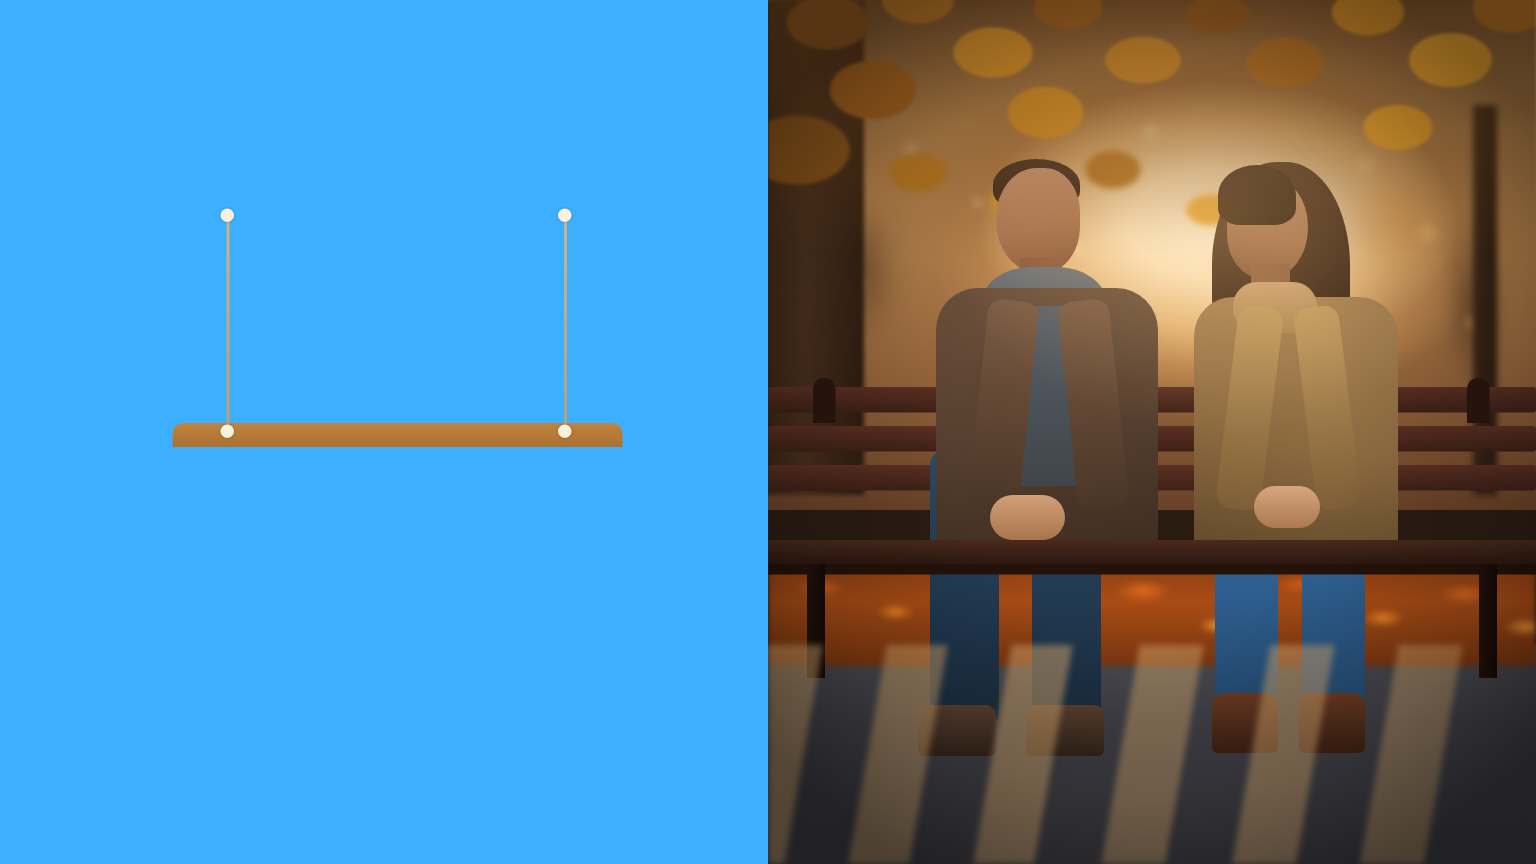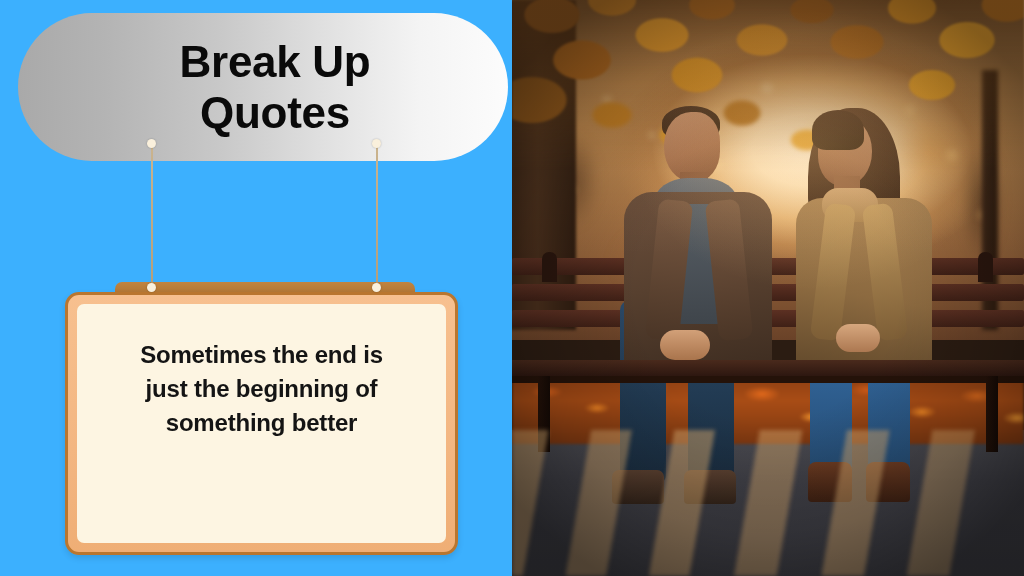--- a/index.html
+++ b/index.html
@@ -426,43 +426,30 @@
     pointer-events: none;
   }
 </style>
 </head>
 <body>
 
 <div id="canvas">
 
   <div id="left-panel">
 
-    <div id="title-banner">
-      <div class="title-line">Break Up</div>
-      <div class="title-line">Quotes</div>
-    </div>
 
     <div class="hang-string left"></div>
     <div class="hang-string right"></div>
     <div class="pin-dot top-left"></div>
     <div class="pin-dot top-right"></div>
 
     <div id="sign-topbar"></div>
     <div class="pin-dot bot-left"></div>
     <div class="pin-dot bot-right"></div>
 
-    <div id="sign-board">
-      <div id="sign-inner">
-        <div id="quote-text">
-          <div>Sometimes the end is</div>
-          <div>just the beginning of</div>
-          <div>something better</div>
-        </div>
-      </div>
-    </div>
   </div>
 
   <div id="photo">
     <div class="ph" id="sky"></div>
     <div class="ph" id="bg-trees"></div>
     <div class="ph" id="bokeh"></div>
     <div class="ph" id="trunk"></div>
     <div class="ph" id="trunk2"></div>
     <div class="ph" id="canopy"></div>
     <div class="ph" id="canopy2"></div>

